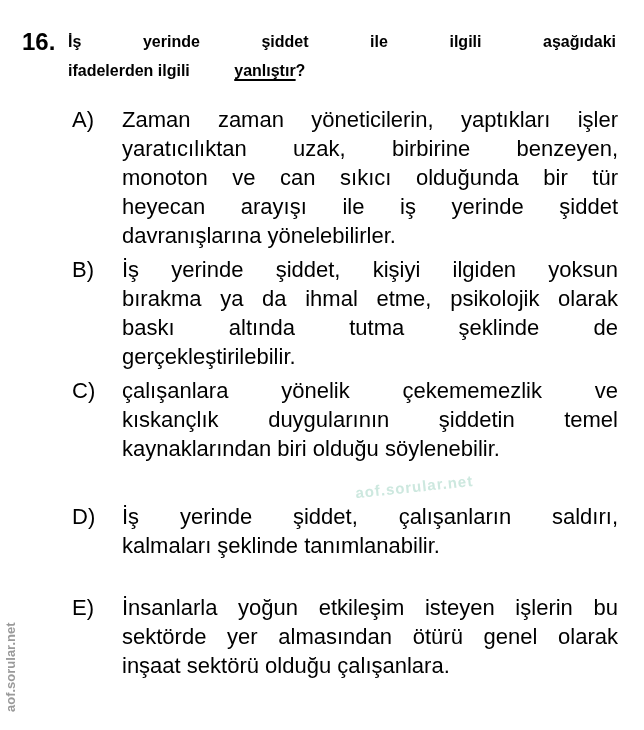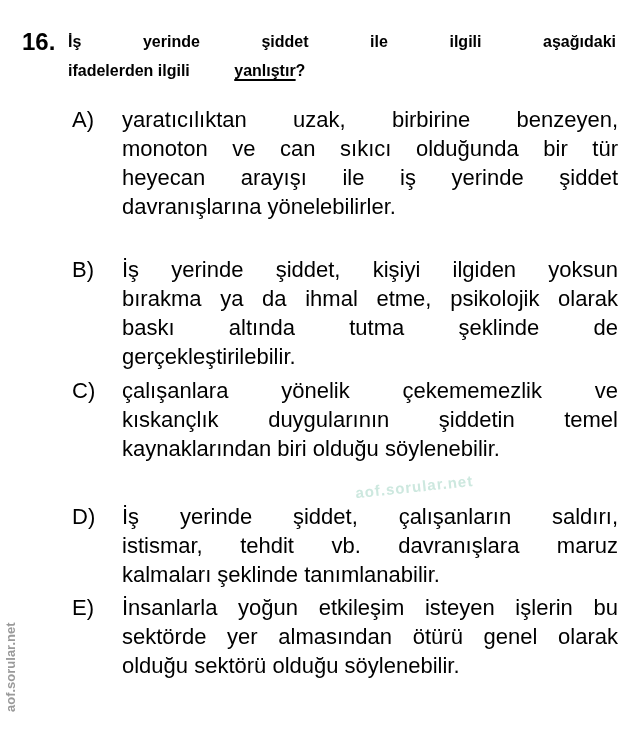--- a/index.html
+++ b/index.html
@@ -20,20 +20,21 @@
 
 <div class="qnum">16.</div>
 <div class="qtext">
   <div class="line just">İş yerinde şiddet ile ilgili aşağıdaki</div>
   <div class="line"><span>ifadelerden ilgili </span><span class="under">yanlıştır</span><span>?</span></div>
 </div>
 
 <div class="opt" style="top:105px">
   <div class="opt-label">A)</div>
   <div class="opt-body">
+    <div class="line just">Zaman zaman yöneticilerin, yaptıkları işler</div>
     <div class="line just">yaratıcılıktan uzak, birbirine benzeyen,</div>
     <div class="line just">monoton ve can sıkıcı olduğunda bir tür</div>
     <div class="line just">heyecan arayışı ile iş yerinde şiddet</div>
     <div class="line">davranışlarına yönelebilirler.</div>
   </div>
 </div>
 
 <div class="opt" style="top:255px">
   <div class="opt-label">B)</div>
   <div class="opt-body">
@@ -50,28 +51,27 @@
     <div class="line just">çalışanlara yönelik çekememezlik ve</div>
     <div class="line just">kıskançlık duygularının şiddetin temel</div>
     <div class="line">kaynaklarından biri olduğu söylenebilir.</div>
   </div>
 </div>
 
 <div class="opt" style="top:502px">
   <div class="opt-label">D)</div>
   <div class="opt-body">
     <div class="line just">İş yerinde şiddet, çalışanların saldırı,</div>
-    <div class="line just">istismar, tehdit vb. davranışlara maruz</div>
     <div class="line">kalmaları şeklinde tanımlanabilir.</div>
   </div>
 </div>
 
 <div class="opt" style="top:593px">
   <div class="opt-label">E)</div>
   <div class="opt-body">
     <div class="line just">İnsanlarla yoğun etkileşim isteyen işlerin bu</div>
     <div class="line just">sektörde yer almasından ötürü genel olarak</div>
-    <div class="line">olduğu sektörü olduğu söylenebilir.</div>
+    <div class="line">inşaat sektörü olduğu çalışanlara.</div>
   </div>
 </div>
 
 <div class="watermark">aof.sorular.net</div>
 <div class="side">aof.sorular.net</div>
 
 </body></html>

